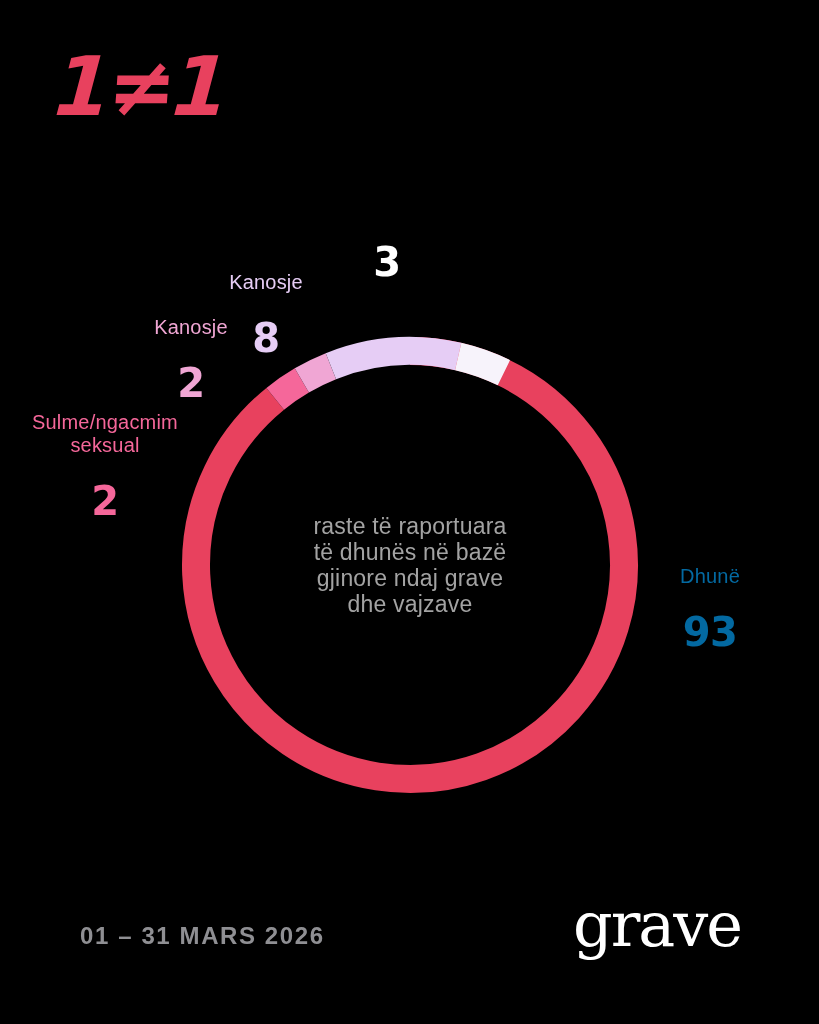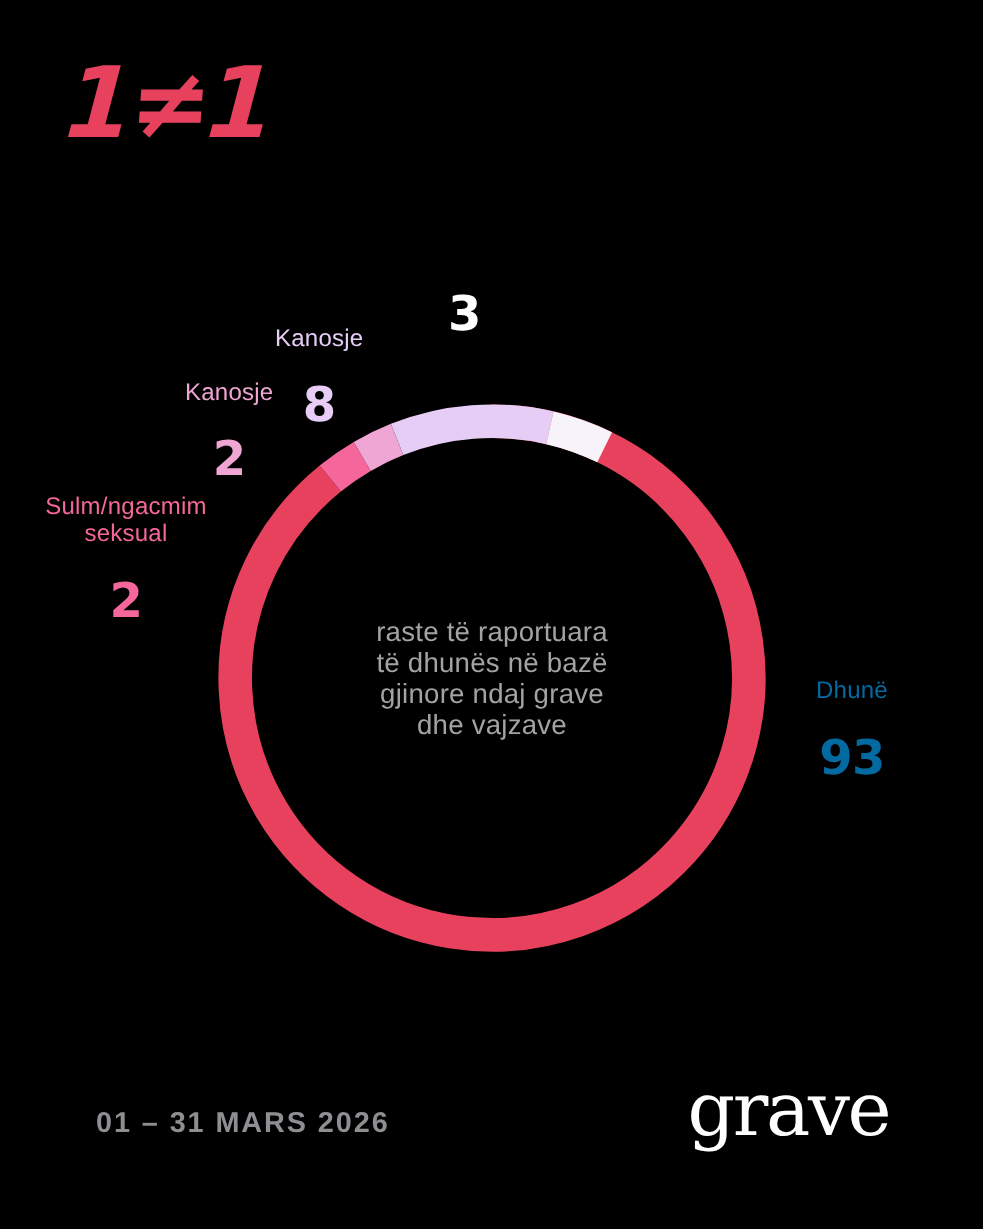--- a/index.html
+++ b/index.html
@@ -163,21 +163,21 @@
   <span class="cat-name">Kanosje</span>
   <span class="cat-value">8</span>
 </div>
 
 <div class="callout" id="callout-dhunim" style="color: rgb(240, 166, 212);">
   <span class="cat-name">Kanosje</span>
   <span class="cat-value">2</span>
 </div>
 
 <div class="callout" id="callout-sulm-seks" style="color: rgb(245, 103, 154);">
-  <span class="cat-name">Sulm/ngacmim
+  <span class="cat-name">Sulme/ngacmim
 seksual</span>
   <span class="cat-value">2</span>
 </div>
 
 <div class="callout" id="callout-dhune" style="color: #0369a1;">
   <span class="cat-name">Dhunë</span>
   <span class="cat-value">93</span>
 </div>
 
 <div class="footer-date" style="color: rgb(143, 143, 147);">01 – 31 MARS 2026</div>

